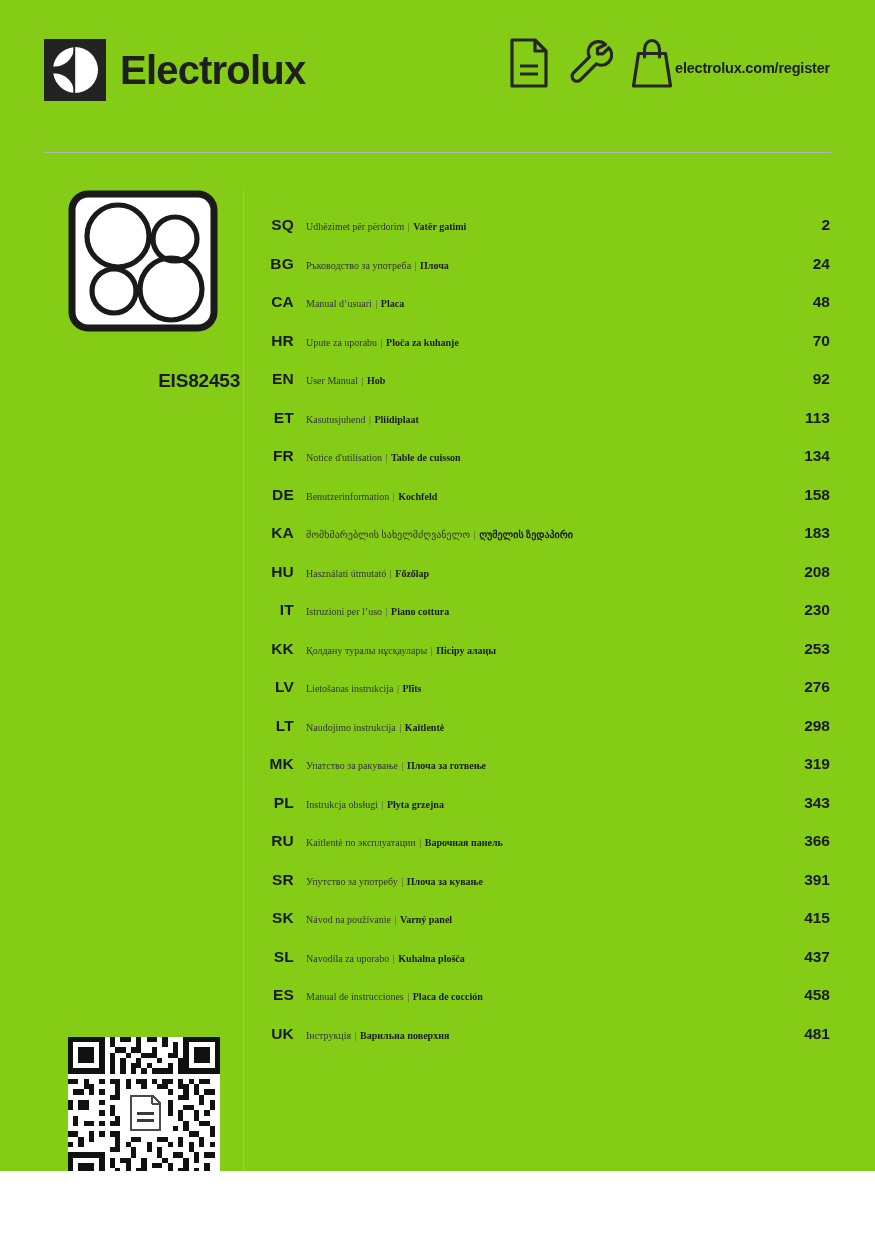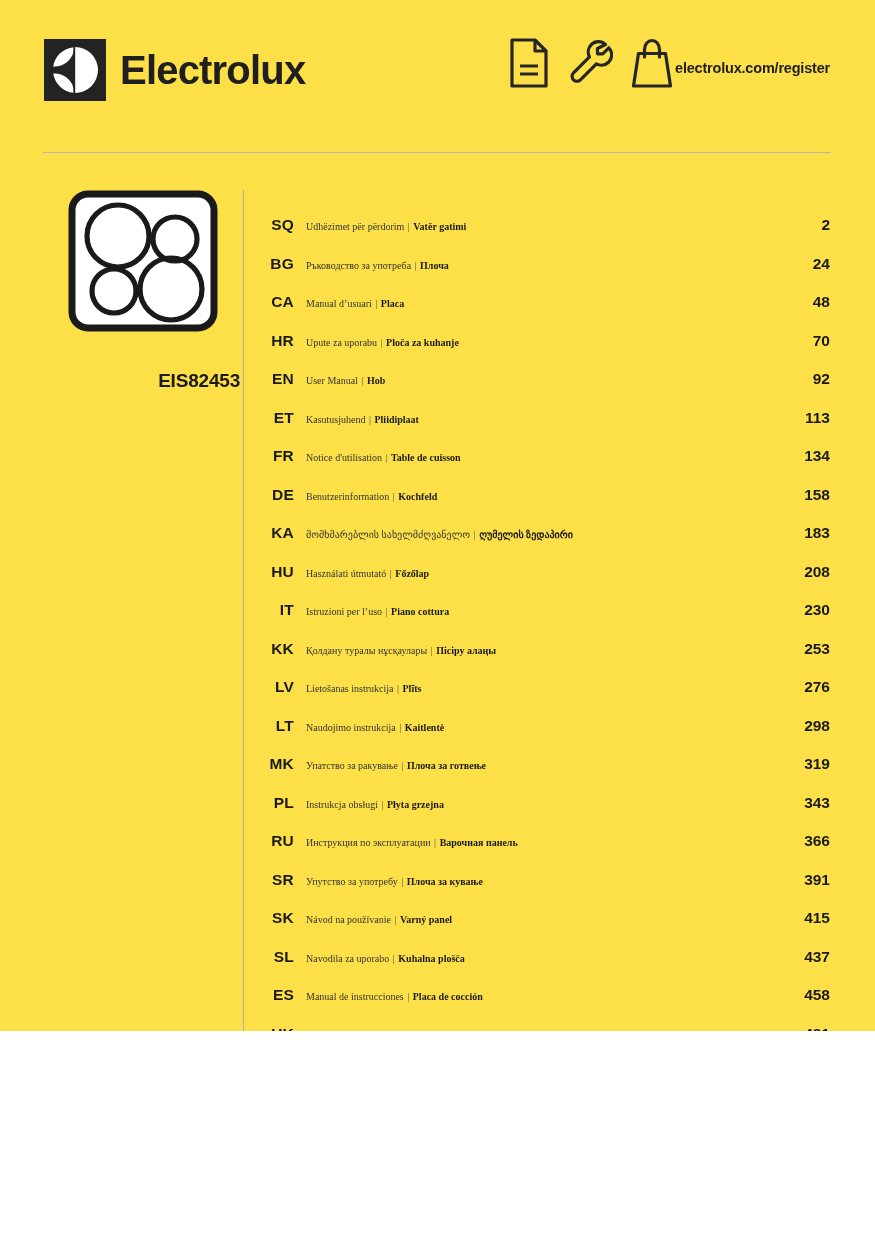--- a/index.html
+++ b/index.html
@@ -8,22 +8,22 @@
     background: #ffffff;
   }
   body {
     font-family: "Liberation Sans", sans-serif;
     color: #1a1a1a;
     -webkit-font-smoothing: antialiased;
   }
   .page {
     position: relative;
     width: 875px;
-    height: 1031px;
-    background: #fde047;
+    height: 1171px;
+    background: #84cc16;
     overflow: hidden;
   }
 
   
   .header {
     position: absolute;
     left: 0;
     top: 0;
     width: 875px;
     height: 152px;
@@ -492,21 +492,21 @@
         <span class="lang-title"><span>Упатство за ракување</span><span class="sep"> | </span><span class="prod">Плоча за готвење</span></span>
         <span class="lang-page">319</span>
       </div>
       <div class="lang-row">
         <span class="lang-code">PL</span>
         <span class="lang-title"><span>Instrukcja obsługi</span><span class="sep"> | </span><span class="prod">Płyta grzejna</span></span>
         <span class="lang-page">343</span>
       </div>
       <div class="lang-row">
         <span class="lang-code">RU</span>
-        <span class="lang-title"><span>Инструкция по эксплуатации</span><span class="sep"> | </span><span class="prod">Варочная панель</span></span>
+        <span class="lang-title"><span>Kaitlentė по эксплуатации</span><span class="sep"> | </span><span class="prod">Варочная панель</span></span>
         <span class="lang-page">366</span>
       </div>
       <div class="lang-row">
         <span class="lang-code">SR</span>
         <span class="lang-title"><span>Упутство за употребу</span><span class="sep"> | </span><span class="prod">Плоча за кување</span></span>
         <span class="lang-page">391</span>
       </div>
       <div class="lang-row">
         <span class="lang-code">SK</span>
         <span class="lang-title"><span>Návod na používanie</span><span class="sep"> | </span><span class="prod">Varný panel</span></span>

